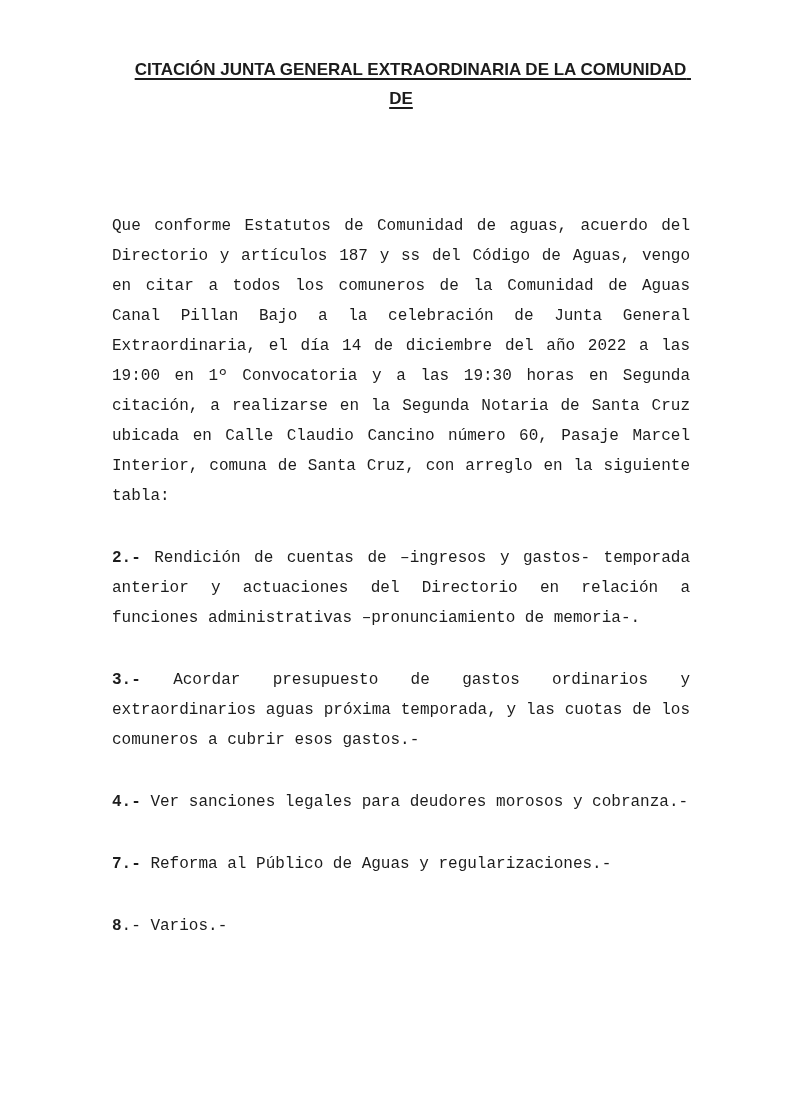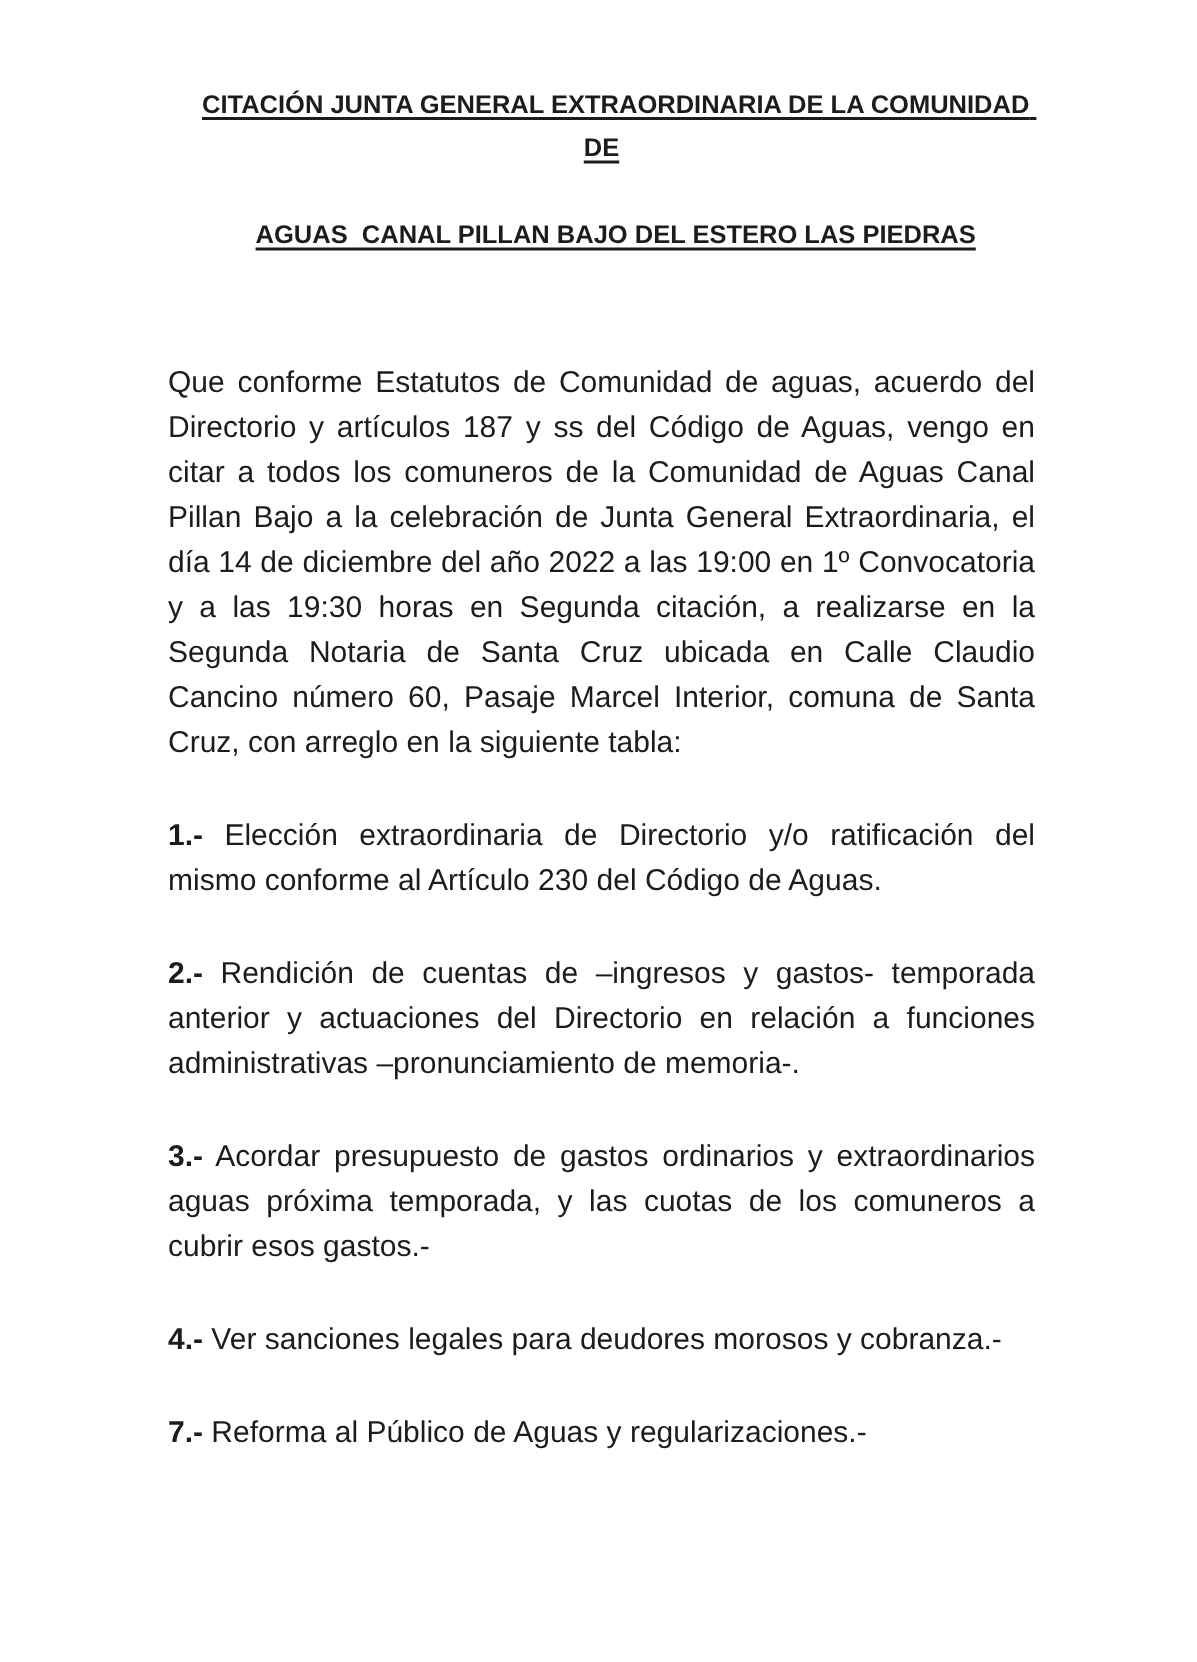--- a/index.html
+++ b/index.html
@@ -25,46 +25,45 @@
     line-height: 29px;
     margin: 0 0 40px 0;
     white-space: pre-wrap;
   }
   .doc-title .tline {
     text-decoration: underline;
     text-decoration-thickness: 2px;
     text-underline-offset: 3px;
   }
   .para {
-    font-size: 20px;
+    font-size: 16px;
     line-height: 30px;
     text-align: justify;
     margin: 0 0 32px 0;
     white-space: pre-wrap;
+    font-family: Liberation Mono, monospace;
   }
   .para .marker {
     font-weight: bold;
   }
   .agenda-last {
     margin-bottom: 44px;
   }
 </style>
 </head>
 <body>
 
 <div class="page">
 
   <h1 class="doc-title">
     <span class="tline">CITACIÓN JUNTA GENERAL EXTRAORDINARIA DE LA COMUNIDAD DE</span><br>
-    <span class="tline">AGUAS  CANAL PILLAN BAJO DEL ESTERO LAS PIEDRAS</span>
   </h1>
 
   <p class="para">Que conforme Estatutos de Comunidad de aguas, acuerdo del Directorio y artículos 187 y ss del Código de Aguas, vengo en citar a todos los comuneros de la Comunidad de Aguas Canal Pillan Bajo a la celebración de Junta General Extraordinaria, el día 14 de diciembre del año 2022 a las 19:00 en 1º Convocatoria y a las 19:30 horas en Segunda citación, a realizarse en la Segunda Notaria de Santa Cruz ubicada en Calle Claudio Cancino número 60, Pasaje Marcel Interior, comuna de Santa Cruz, con arreglo en la siguiente tabla:</p>
 
-  <p class="para"><strong class="marker">1.-</strong><span> Elección extraordinaria de Directorio y/o ratificación del mismo conforme al Artículo 230 del Código de Aguas.</span></p>
 
   <p class="para"><strong class="marker">2.-</strong><span> Rendición de cuentas de –ingresos y gastos- temporada anterior y actuaciones del Directorio en relación a funciones administrativas –pronunciamiento de memoria-.</span></p>
 
   <p class="para"><strong class="marker">3.-</strong><span> Acordar presupuesto de gastos ordinarios y extraordinarios aguas próxima temporada, y las cuotas de los comuneros a cubrir esos gastos.-</span></p>
 
   <p class="para"><strong class="marker">4.-</strong><span> Ver sanciones legales para deudores morosos y cobranza.-</span></p>
 
 
 
   <p class="para"><strong class="marker">7.-</strong><span> Reforma al Público de Aguas y regularizaciones.-</span></p>

